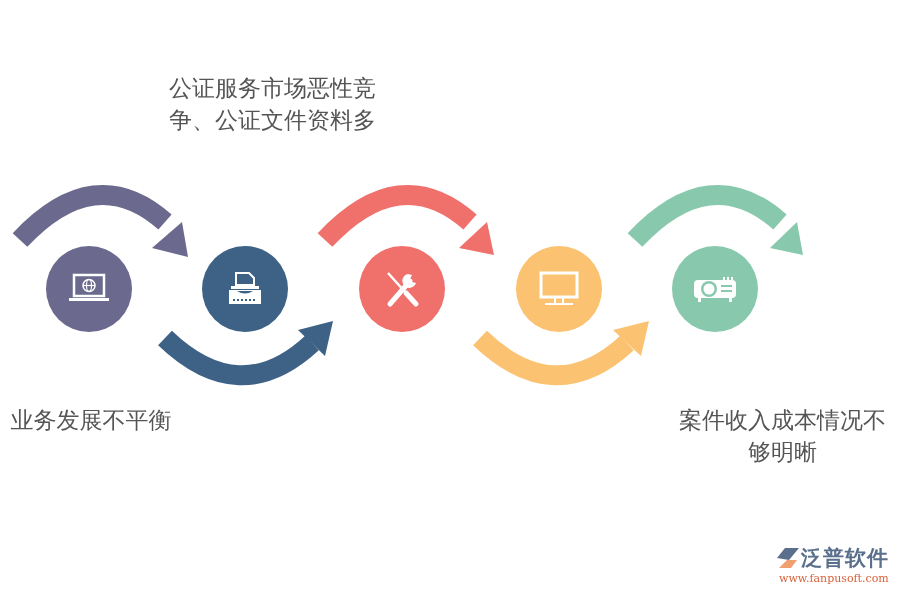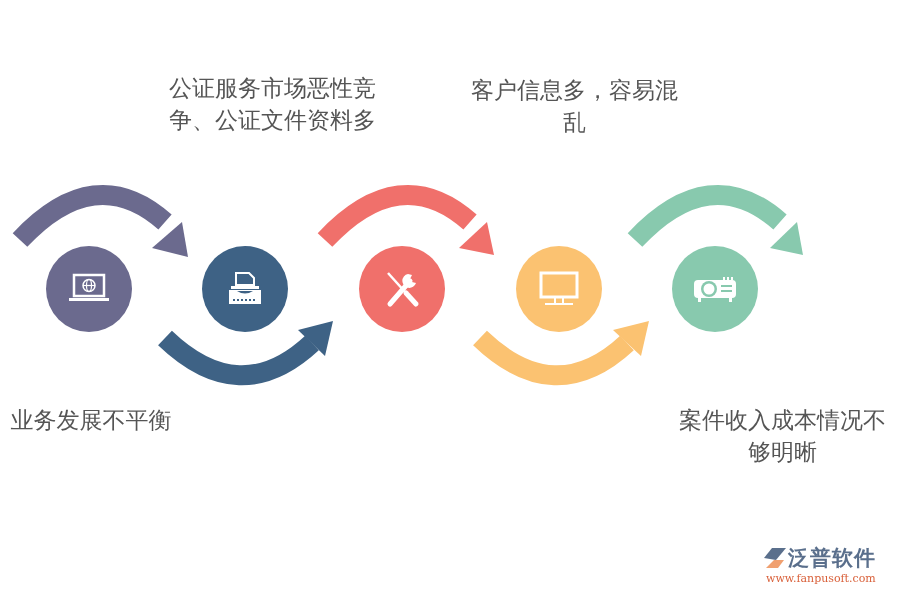--- a/index.html
+++ b/index.html
@@ -1,21 +1,21 @@
 <!DOCTYPE html>
 <html><head>
 <meta charset="utf-8">
 <style>
   html, body { margin:0; padding:0; background:#ffffff; }
   body { width:900px; height:600px; position:relative; overflow:hidden;
          font-family:"DejaVu Sans", "Liberation Sans", sans-serif; color:#555555; }
   .stage { position:absolute; left:0; top:0; width:900px; height:600px; }
   .label { position:absolute; font-size:23px; line-height:32px; color:#555; text-align:center; white-space:nowrap; }
   .circle { position:absolute; width:86px; height:86px; border-radius:50%; display:flex; align-items:center; justify-content:center; }
-  .logo { position:absolute; right:20px; bottom:10px; width:120px; height:46px; }
+  .logo { position:absolute; right:7px; bottom:10px; width:120px; height:46px; }
   .logo-name { position:absolute; left:28px; top:0; font-size:21px; color:#5a6f8c; font-weight:bold; letter-spacing:1px; }
   .logo-url { position:absolute; left:6px; top:28px; font-size:11px; color:#d9603a; font-family:"DejaVu Serif", serif; }
 </style>
 </head>
 <body>
 
 <div class="stage">
 
   <svg width="900" height="600" style="position:absolute;left:0;top:0">
 
@@ -106,24 +106,20 @@
   </div>
 
   <div class="label" style="left:-4px;top:404px;width:190px;">业务发展不平衡</div>
 
   <div class="label" style="left:150px;top:72px;width:245px;">
     <div>公证服务市场恶性竞</div>
     <div>争、公证文件资料多</div>
   </div>
 
 
-  <div class="label" style="left:452px;top:74px;width:245px;">
-    <div>客户信息多，容易混</div>
-    <div>乱</div>
-  </div>
 
   <div class="label" style="left:660px;top:404px;width:245px;">
     <div>案件收入成本情况不</div>
     <div>够明晰</div>
   </div>
 
   <div class="logo">
     <svg width="26" height="24" viewBox="0 0 26 24" style="position:absolute;left:2px;top:2px">
       <path d="M2,12 L10,2 H24 L14,14 Z" fill="#5a6f8c"></path>
       <path d="M4,22 L12,14 H22 L16,22 Z" fill="#f0a070"></path>

